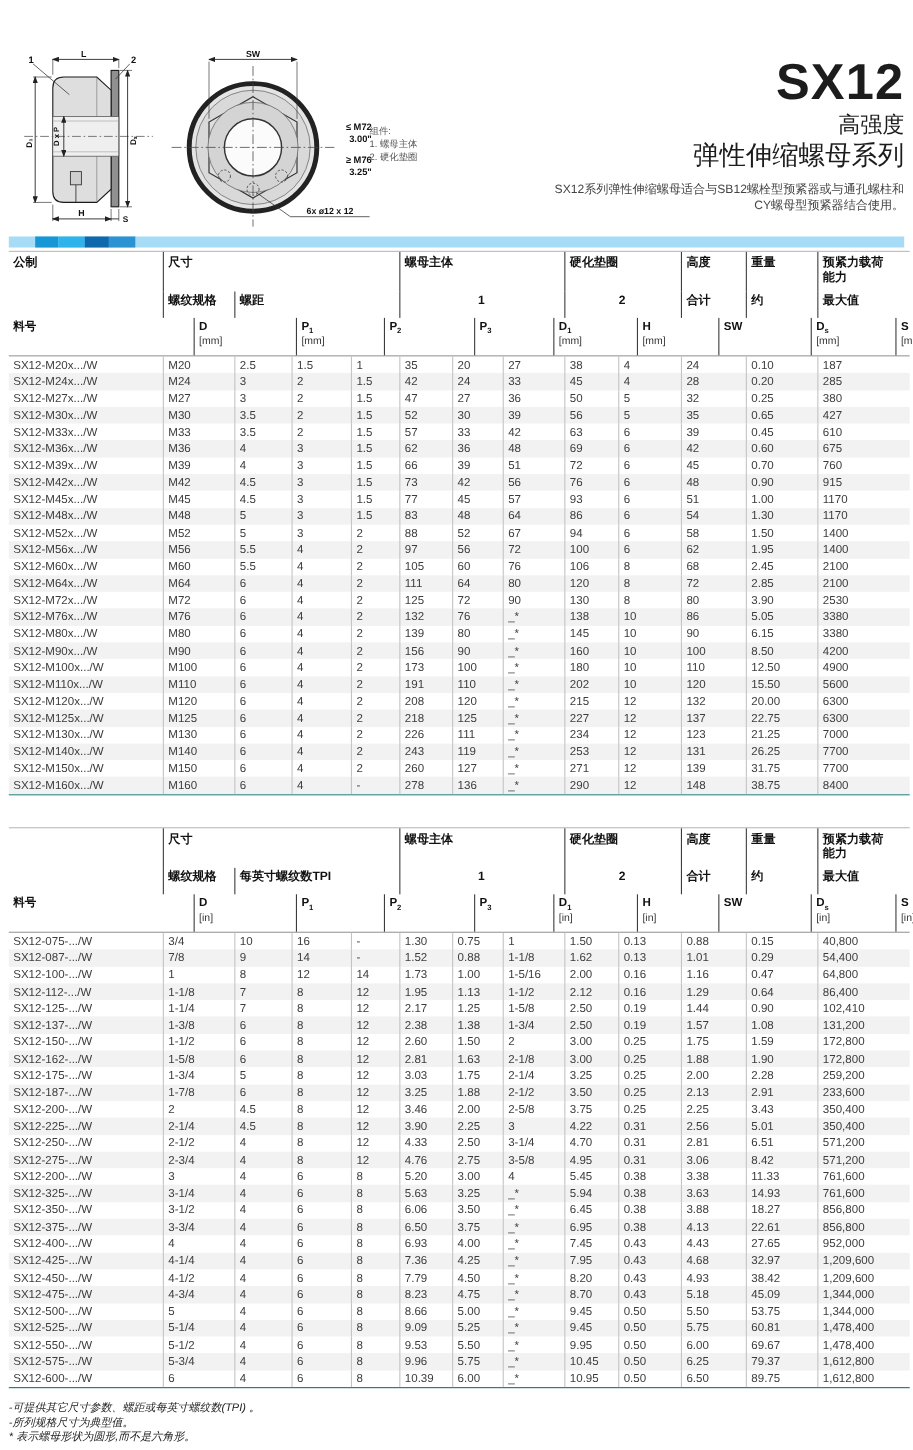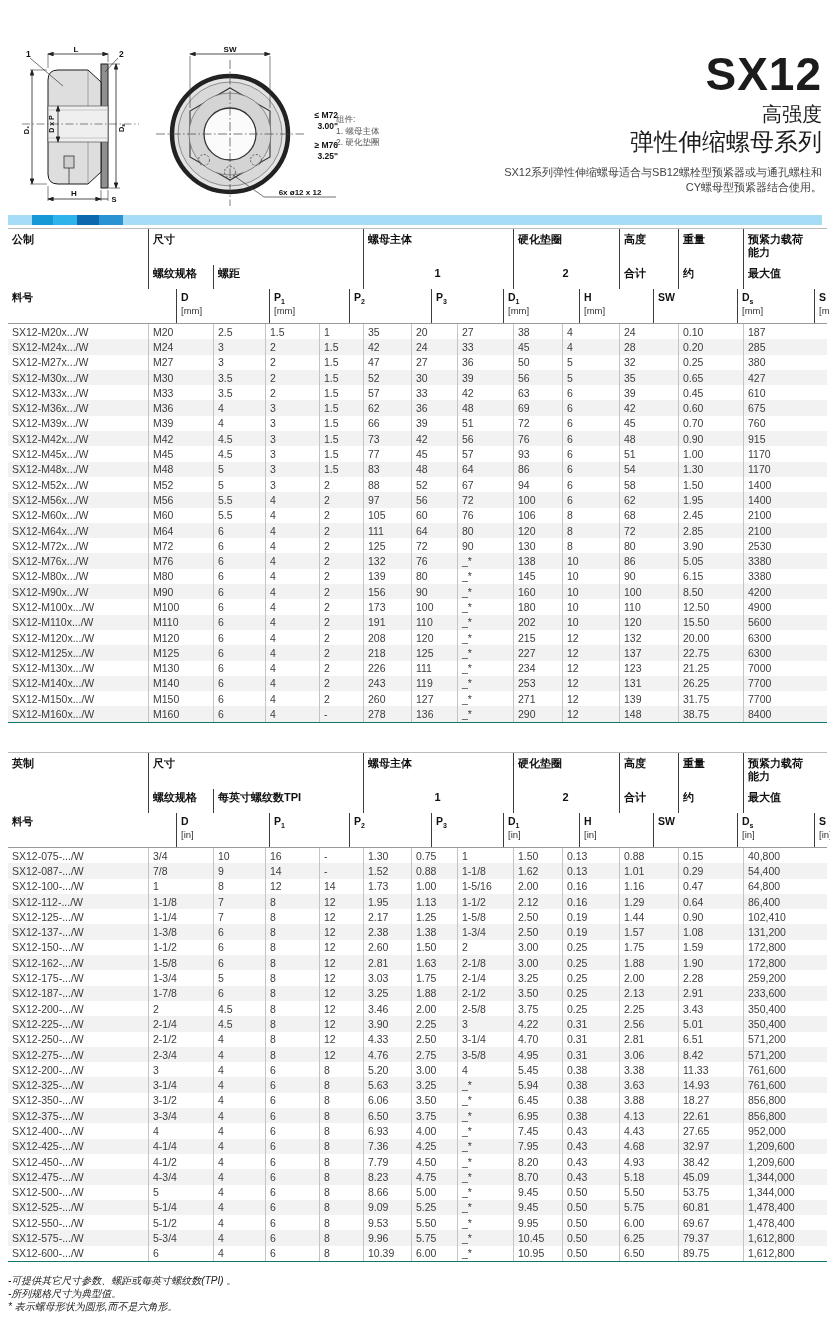--- a/index.html
+++ b/index.html
@@ -647,21 +647,20 @@
           <div class="tc blight">148</div>
           <div class="tc blight">38.75</div>
           <div class="tc blight">8400</div>
         </div>
       </div>
   </section>
 
   <section class="dtable imperial">
     <div class="ghead">
       <div class="gr ra">
-        <div class="gc" style="grid-column:1">英制</div>
         <div class="gc bdark" style="grid-column:2 / span 4">尺寸</div>
         <div class="gc bdark" style="grid-column:6 / span 3">螺母主体</div>
         <div class="gc bdark" style="grid-column:9 / span 2">硬化垫圈</div>
         <div class="gc bdark" style="grid-column:11">高度</div>
         <div class="gc bdark" style="grid-column:12">重量</div>
         <div class="gc bdark" style="grid-column:13">预紧力载荷
 能力</div>
       </div>
       <div class="gr rb">
         <div class="gc" style="grid-column:1"></div>

